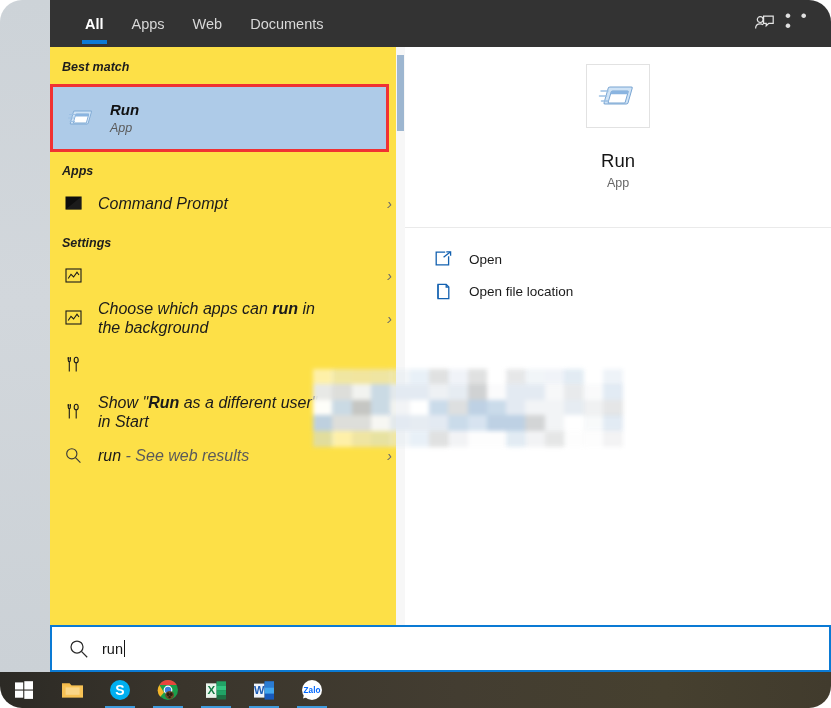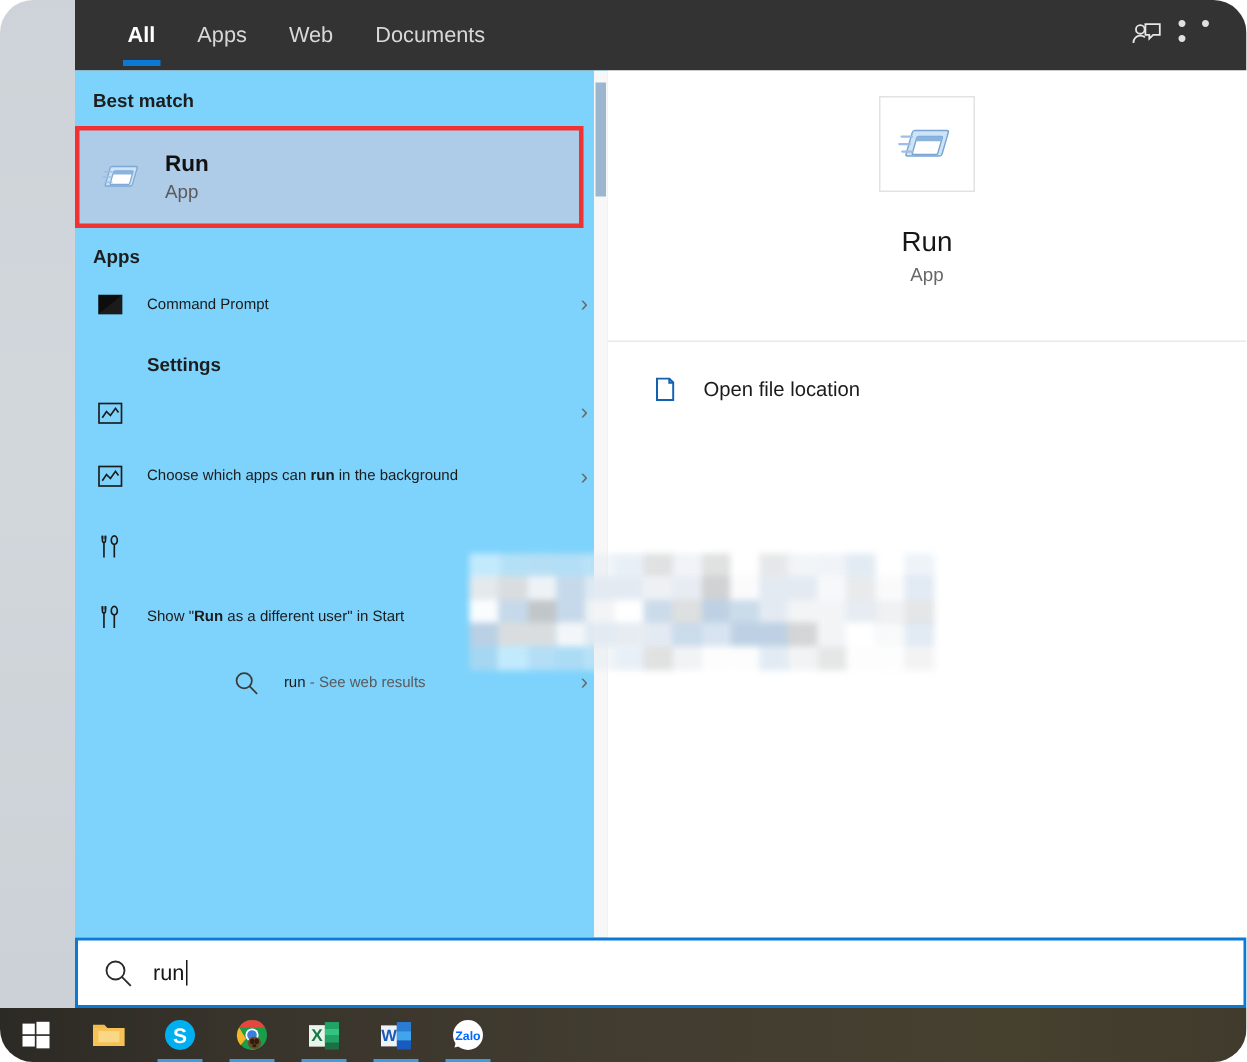--- a/index.html
+++ b/index.html
@@ -118,22 +118,23 @@
     width: 781px;
     height: 578px;
   }
 
   
   .results {
     position: absolute;
     left: 0; top: 0;
     width: 355px;
     height: 658px;
-    background: #7dd3fc;
+    background: #fde047;
     overflow: hidden;
+    font-style: italic;
   }
   .results-inner {
     position: relative;
     width: 355px;
   }
   .sec-head {
     font-size: 12.5px;
     font-weight: bold;
     color: #1d1d1d;
     padding: 0 0 0 12px;
@@ -205,21 +206,21 @@
   .row .r-icon {
     width: 22px;
     height: 22px;
     flex: none;
     margin-right: 14px;
     display: flex;
     align-items: center;
     justify-content: center;
   }
   .row .r-label {
-    font-size: 10px;
+    font-size: 16px;
     color: #1b1b1b;
     line-height: 19px;
   }
   .row .r-label b { font-weight: bold; }
   .chev {
     position: absolute;
     right: 13px;
     top: 50%;
     transform: translateY(-50%);
     color: #6b6b6b;
@@ -482,21 +483,21 @@
             <div class="r-icon">
               <svg width="17" height="14" viewBox="0 0 17 14">
                 <rect x="0.5" y="0.5" width="16" height="13" fill="#0d0d0d"></rect>
                 <path d="M16.5 0.5 L16.5 13.5 L0.5 13.5 Z" fill="#2a2a2a" opacity="0.5"></path>
               </svg>
             </div>
             <div class="r-label">Command Prompt</div>
             <div class="chev">›</div>
           </div>
 
-          <div class="sec-head" style="margin-top:8px;margin-left:36px;">Settings</div>
+          <div class="sec-head" style="margin-top:8px;">Settings</div>
 
           <div class="row">
             <div class="r-icon">
               <svg width="17" height="17" viewBox="0 0 17 17">
                 <rect x="1" y="2" width="15" height="13" fill="none" stroke="#1b1b1b" stroke-width="1.1"></rect>
                 <polyline points="3.2,11.5 6,7.3 8.6,10 12,5.2 14,8" fill="none" stroke="#1b1b1b" stroke-width="1.1"></polyline>
               </svg>
             </div>
             <div class="chev">›</div>
           </div>
@@ -538,21 +539,21 @@
                 <line x1="11.2" y1="6.8" x2="11.2" y2="15.6" stroke="#1b1b1b" stroke-width="1.1"></line>
               </svg>
             </div>
             <div class="r-label" style="max-width:220px;">
               <span>Show "</span><b>Run</b><span> as a different user" in Start</span>
             </div>
             <div class="chev">›</div>
           </div>
 
 
-          <div class="row" style="min-height:40px;justify-content:center;">
+          <div class="row" style="min-height:40px;">
             <div class="r-icon">
               <svg width="17" height="17" viewBox="0 0 17 17">
                 <circle cx="6.8" cy="6.8" r="5.1" fill="none" stroke="#3a3a3a" stroke-width="1.15"></circle>
                 <line x1="10.5" y1="10.6" x2="15.4" y2="15.6" stroke="#3a3a3a" stroke-width="1.15"></line>
               </svg>
             </div>
             <div class="r-label">
               <span style="color:#1b1b1b;">run</span><span style="color:#5a5a5a;"> - See web results</span>
             </div>
             <div class="chev">›</div>
@@ -581,20 +582,30 @@
               </g>
             </svg>
           </div>
           <div class="prev-name">Run</div>
           <div class="prev-type">App</div>
         </div>
 
         <div class="prev-divider"></div>
 
         <div class="actions">
+          <div class="action">
+            <div class="a-icon">
+              <svg width="17" height="16" viewBox="0 0 17 16">
+                <path d="M10.2 1.2H1.2v12.6h12.4V5.2" fill="none" stroke="#1361b0" stroke-width="1.3"></path>
+                <line x1="8.6" y1="6.2" x2="15.3" y2="0.9" stroke="#1361b0" stroke-width="1.3"></line>
+                <polyline points="11.3,0.8 15.6,0.8 15.6,4.8" fill="none" stroke="#1361b0" stroke-width="1.3"></polyline>
+              </svg>
+            </div>
+            <div class="a-label">Open</div>
+          </div>
           <div class="action">
             <div class="a-icon">
               <svg width="15" height="17" viewBox="0 0 15 17">
                 <path d="M2 1.4h8.2l2.6 2.6v11.6H2z" fill="none" stroke="#1361b0" stroke-width="1.3"></path>
                 <path d="M2 1.4v14.2" stroke="#1361b0" stroke-width="1.3"></path>
                 <path d="M10.2 1.4v2.8h2.6" fill="none" stroke="#1361b0" stroke-width="1.3"></path>
               </svg>
             </div>
             <div class="a-label">Open file location</div>
           </div>

